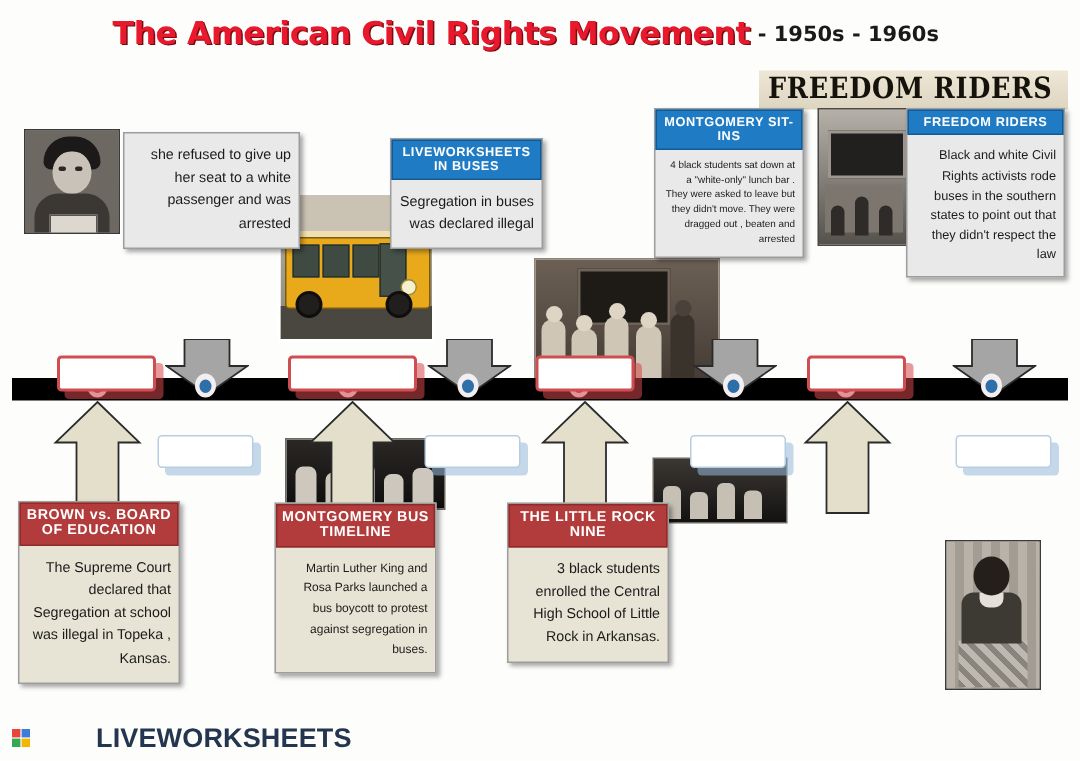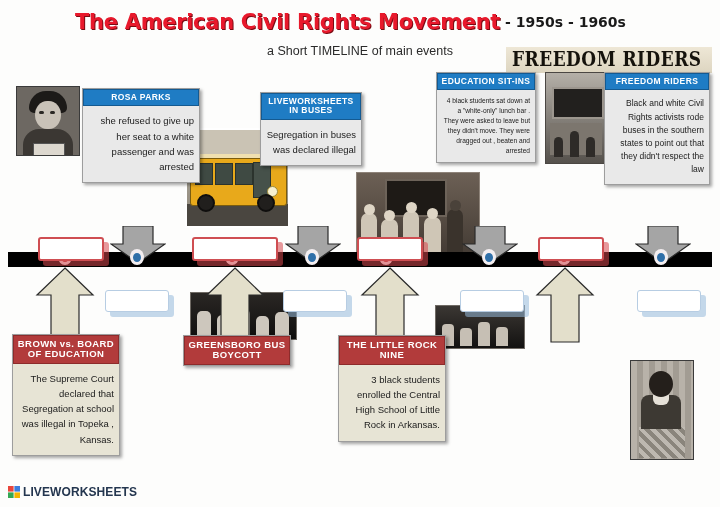--- a/index.html
+++ b/index.html
@@ -165,32 +165,31 @@
   .card.bottom .bdy{font-size:9.5px;line-height:1.6;}
 
   #card-greensboro .bdy{font-size:6.6px;line-height:1.5;padding:6px 5px;}
   #card-freedom-riders .bdy{font-size:8.5px;line-height:1.55;}
   #card-rosa .bdy{font-size:9.5px;line-height:1.6;}
   #card-desegregation .bdy{font-size:9.5px;line-height:1.6;}
 
   
   #footer{position:absolute;left:8px;top:484px;height:16px;display:flex;align-items:center;}
   #lw-icon{width:12px;height:12px;margin-right:3px;display:block;}
-  #lw-text{font-size:12px;font-weight:bold;color:#24364f;letter-spacing:0.1px;
-    font-family:"Liberation Sans", sans-serif;}
+  #lw-text{font-size:18px;font-weight:bold;color:#24364f;letter-spacing:0.1px;
+    font-family:"Liberation Sans", sans-serif;margin-left:41px;}
 </style>
 </head>
 <body>
 
 <div id="worksheet">
 
   <div class="title-wrap">
     <span class="title-main">The American Civil Rights Movement</span><span class="title-years">- 1950s - 1960s</span>
   </div>
-  <div class="subtitle">a Short TIMELINE of main events</div>
 
   <div id="fr-banner">
     <span class="txt">FREEDOM RIDERS</span>
   </div>
 
   <div class="photo" id="photo-rosa">
     <div class="body"></div>
       <div class="hair"></div>
       <div class="face"></div>
     <div class="eyeL"></div>
@@ -337,46 +336,46 @@
   <div class="marker red" style="left:557px;">
       <div class="outer"></div>
       <div class="inner"></div>
     </div>
   <div class="marker blue" style="left:654px;">
       <div class="outer"></div>
       <div class="inner"></div>
     </div>
 
   <div class="card top" id="card-rosa" style="left:82px;top:88px;width:116px;">
-    <div class="hdr">ROSA PARKS</div>
     <div class="bdy">she refused to give up her seat to a white passenger and was arrested</div>
   </div>
 
   <div class="card top" id="card-desegregation" style="left:260px;top:92px;width:100px;">
     <div class="hdr">LIVEWORKSHEETS IN BUSES</div>
     <div class="bdy">Segregation in buses was declared illegal</div>
   </div>
 
   <div class="card top" id="card-greensboro" style="left:436px;top:72px;width:98px;">
-    <div class="hdr">EDUCATION SIT-INS</div>
+    <div class="hdr">MONTGOMERY SIT-INS</div>
     <div class="bdy">4 black students sat down at a "white-only" lunch bar . They were asked to leave but they didn't move. They were dragged out , beaten and arrested</div>
   </div>
 
   <div class="card top" id="card-freedom-riders" style="left:604px;top:72px;width:104px;">
     <div class="hdr">FREEDOM RIDERS</div>
     <div class="bdy">Black and white Civil Rights activists rode buses in the southern states to point out that they didn't respect the law</div>
   </div>
 
   <div class="card bottom" id="card-brown" style="left:12px;top:334px;width:106px;">
     <div class="hdr">BROWN vs. BOARD OF EDUCATION</div>
     <div class="bdy">The Supreme Court declared that Segregation at school was illegal in Topeka , Kansas.</div>
   </div>
 
   <div class="card bottom" id="card-montgomery" style="left:183px;top:335px;width:106px;">
-    <div class="hdr">GREENSBORO BUS BOYCOTT</div>
+    <div class="hdr">MONTGOMERY BUS TIMELINE</div>
+    <div class="bdy" style="font-size:8px;line-height:1.7;">Martin Luther King and Rosa Parks launched a bus boycott to protest against segregation in buses.</div>
   </div>
 
   <div class="card bottom" id="card-little-rock" style="left:338px;top:335px;width:106px;">
     <div class="hdr">THE LITTLE ROCK NINE</div>
     <div class="bdy">3 black students enrolled the Central High School of Little Rock in Arkansas.</div>
   </div>
 
 
   <div id="footer">
     <svg id="lw-icon" viewBox="0 0 12 12">

